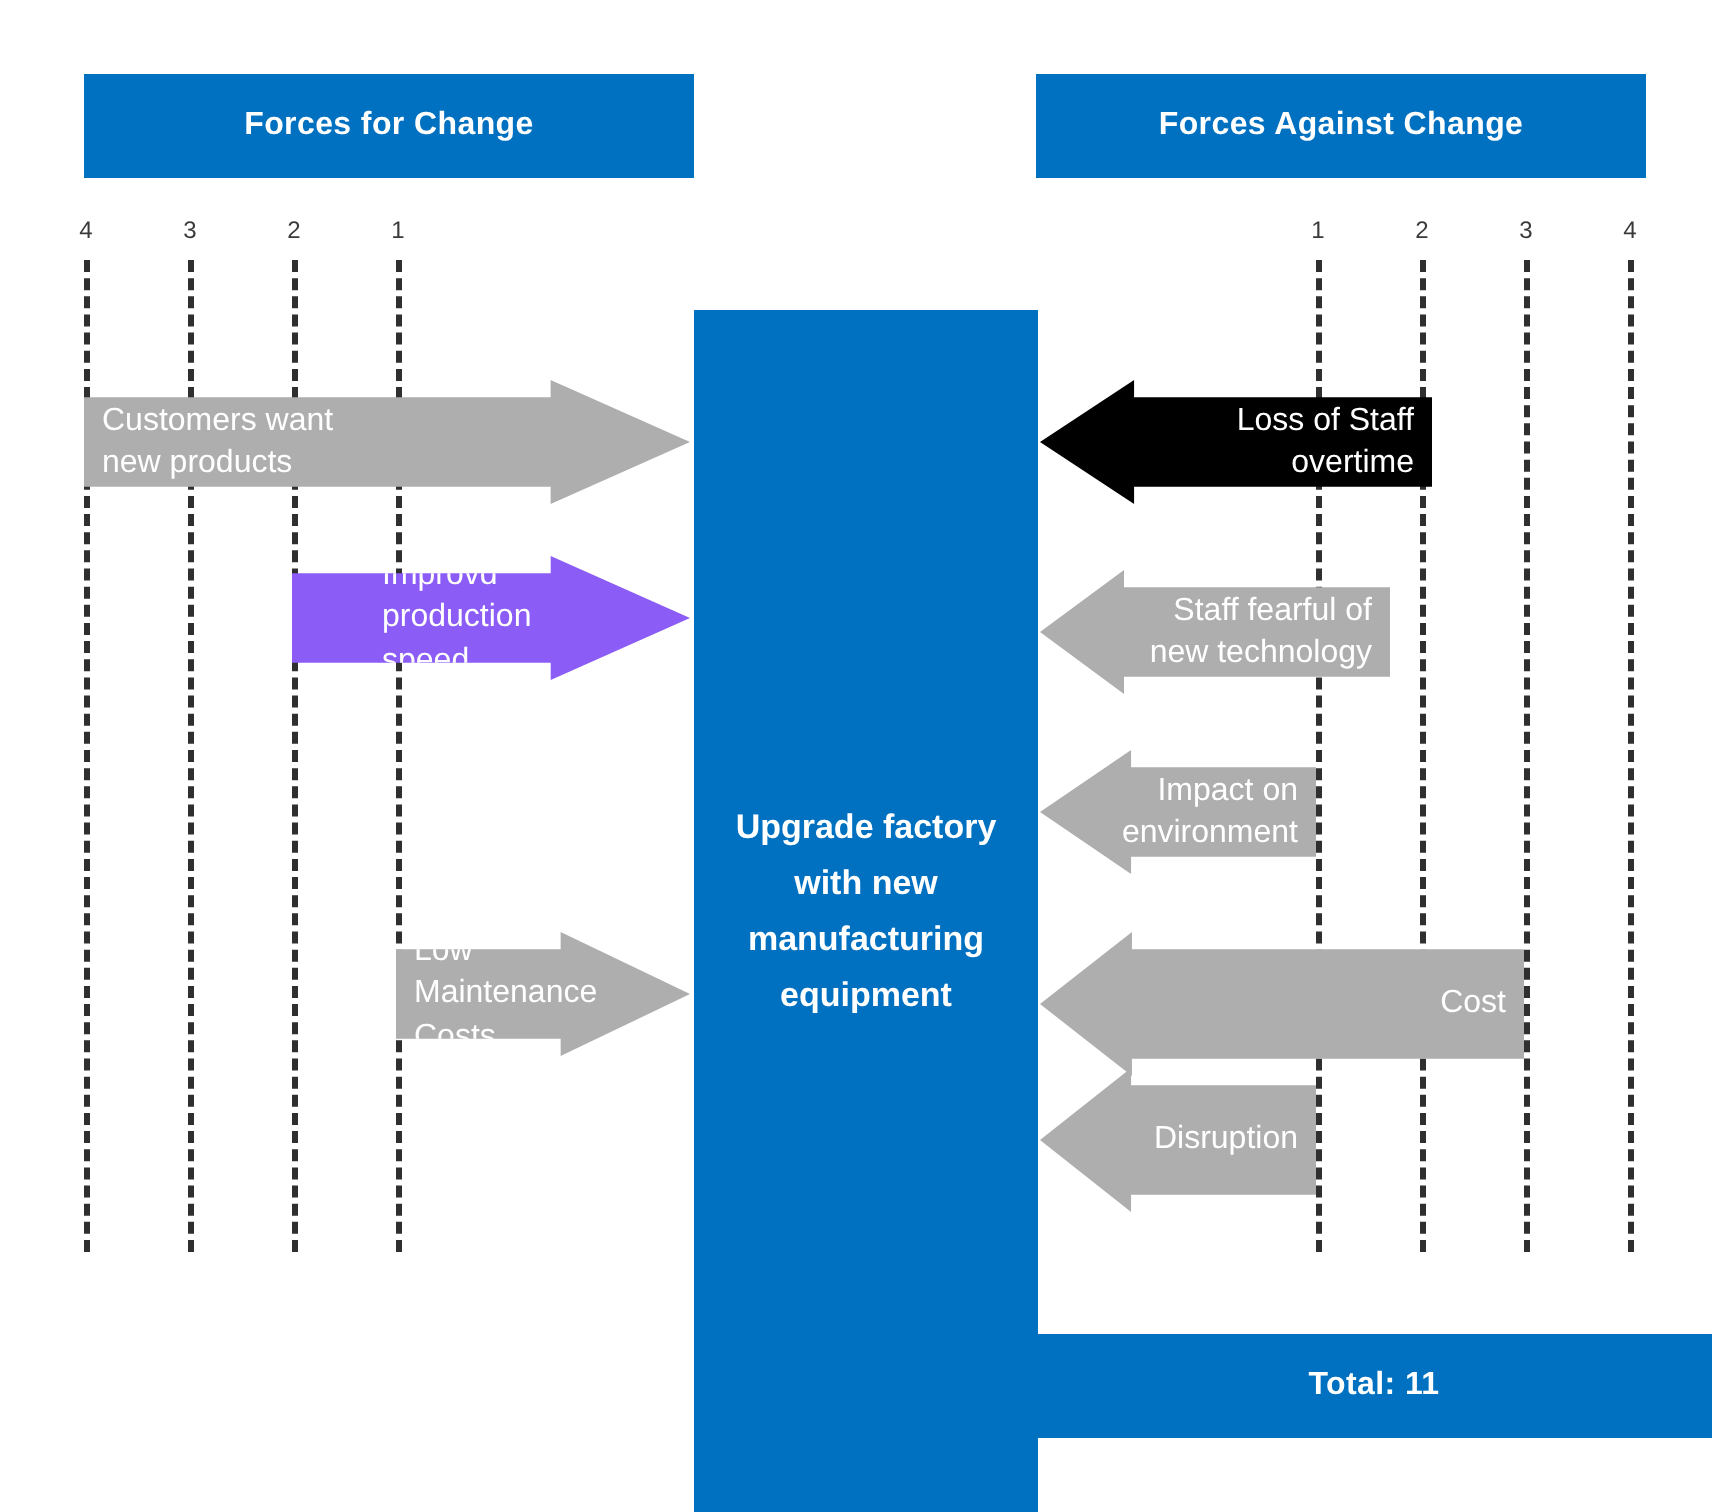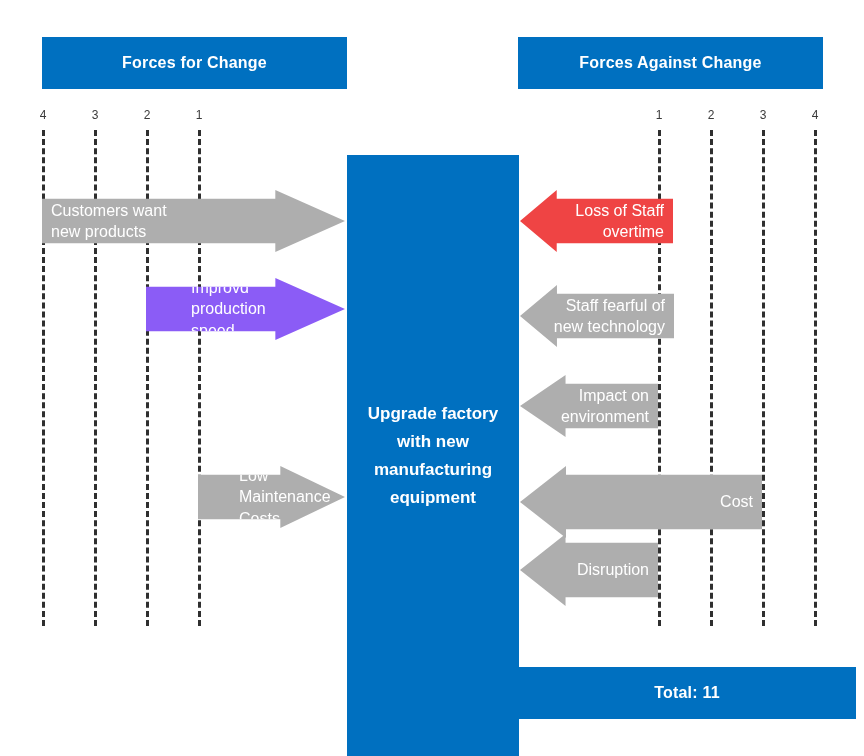--- a/index.html
+++ b/index.html
@@ -136,37 +136,37 @@
 
   <div class="arrow left" style="left:146px; top:278px; width:199px; height:62px; background:#8b5cf6;
               clip-path: polygon(0 14%, 65% 14%, 65% 0, 100% 50%, 65% 100%, 65% 86%, 0 86%); padding-left: 36px;">
     <div class="arrow-label">Improvd
 production
 speed</div>
   </div>
 
 
   <div class="arrow left" style="left:198px; top:466px; width:147px; height:62px; background:#AEAEAE;
-              clip-path: polygon(0 14%, 56% 14%, 56% 0, 100% 50%, 56% 100%, 56% 86%, 0 86%); padding-left: 32px;">
+              clip-path: polygon(0 14%, 56% 14%, 56% 0, 100% 50%, 56% 100%, 56% 86%, 0 86%);">
     <div class="arrow-label">Low
 Maintenance
 Costs</div>
   </div>
 
   <div id="center-box" style="background:#0070C0;">
     <span>Upgrade factory with new manufacturing equipment</span>
   </div>
 
-  <div class="arrow right" style="left:520px; top:190px; width:153px; height:62px; background:#ef4444;
+  <div class="arrow right" style="left:520px; top:190px; width:196px; height:62px; background:#000000;
               clip-path: polygon(0 50%, 24% 0, 24% 14%, 100% 14%, 100% 86%, 24% 86%, 24% 100%); padding-left: 34px;">
     <div class="arrow-label">Loss of Staff
 overtime</div>
   </div>
 
-  <div class="arrow right" style="left:520px; top:285px; width:154px; height:62px; background:#AEAEAE;
+  <div class="arrow right" style="left:520px; top:285px; width:175px; height:62px; background:#AEAEAE;
               clip-path: polygon(0 50%, 24% 0, 24% 14%, 100% 14%, 100% 86%, 24% 86%, 24% 100%);">
     <div class="arrow-label">Staff fearful of
 new technology</div>
   </div>
 
   <div class="arrow right" style="left:520px; top:375px; width:138px; height:62px; background:#AEAEAE;
               clip-path: polygon(0 50%, 33% 0, 33% 14%, 100% 14%, 100% 86%, 33% 86%, 33% 100%);">
     <div class="arrow-label">Impact on
 environment</div>
   </div>

